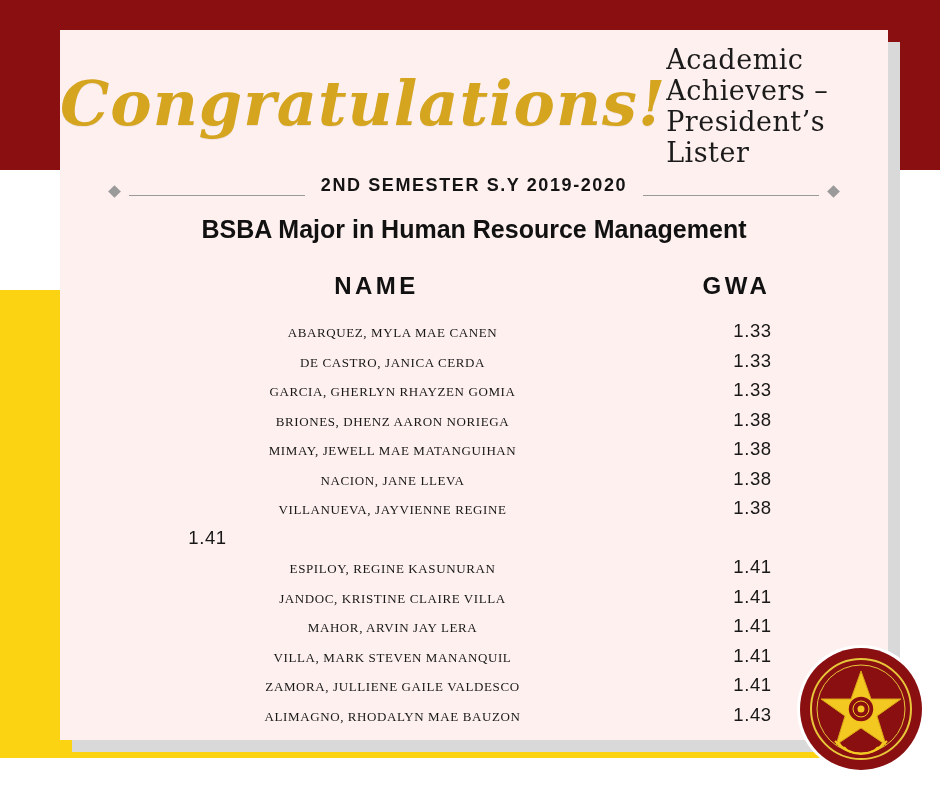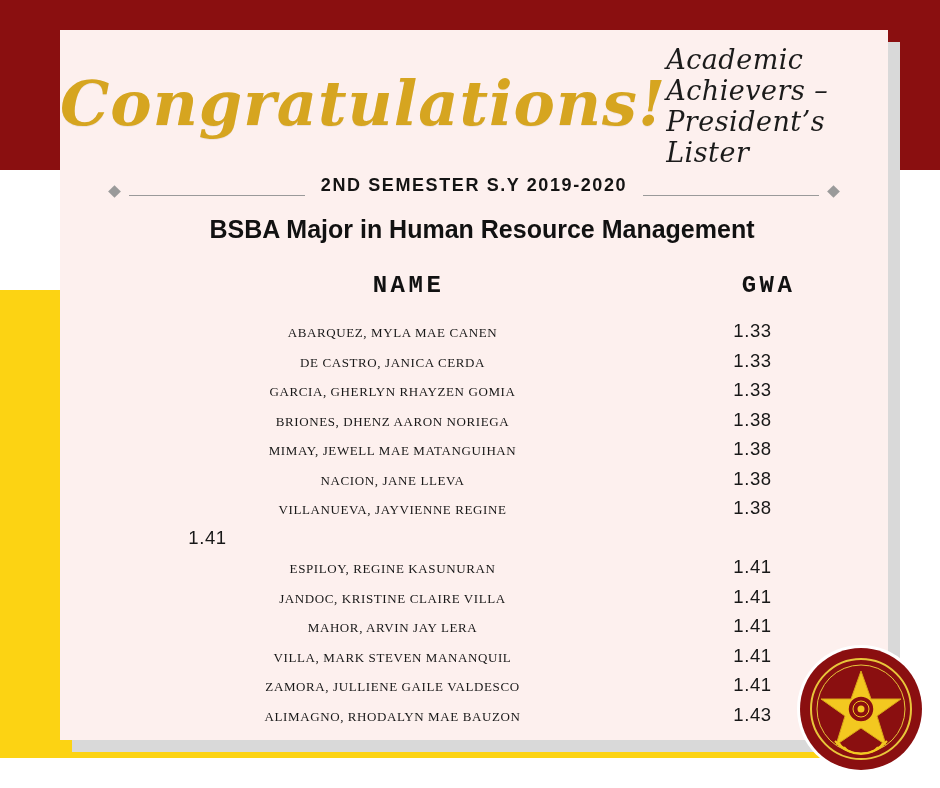--- a/index.html
+++ b/index.html
@@ -81,21 +81,20 @@
     font-weight: bold;
     font-size: 62px;
     color: #d6a520;
     letter-spacing: 1px;
     line-height: 1;
     margin-top: 8px;
     text-shadow: 0 1px 0 rgba(0,0,0,0.06);
   }
   .subtitle {
     font-family: "DejaVu Serif", serif;
-    font-style: italic;
     font-size: 27px;
     color: #1b1b1b;
     margin-top: 12px;
     letter-spacing: 0.5px;
   }
   .semester-row {
     position: absolute;
     left: 110px;
     top: 175px;
     width: 728px;
@@ -127,30 +126,28 @@
   .program {
     position: absolute;
     left: 60px;
     top: 215px;
     width: 828px;
     text-align: center;
     font-family: "Liberation Sans", sans-serif;
     font-weight: bold;
     font-size: 25px;
     color: #111111;
-    padding-left: 8px;
   }
   .col-headers {
     position: absolute;
-    left: 136px;
+    left: 104px;
     top: 272px;
     width: 720px;
     display: flex;
     align-items: center;
-    font-family: Liberation Mono, monospace;
   }
   .col-name-head {
     width: 545px;
     text-align: center;
     font-size: 24px;
     font-weight: bold;
     letter-spacing: 3.5px;
     color: #111111;
   }
   .col-gwa-head {

